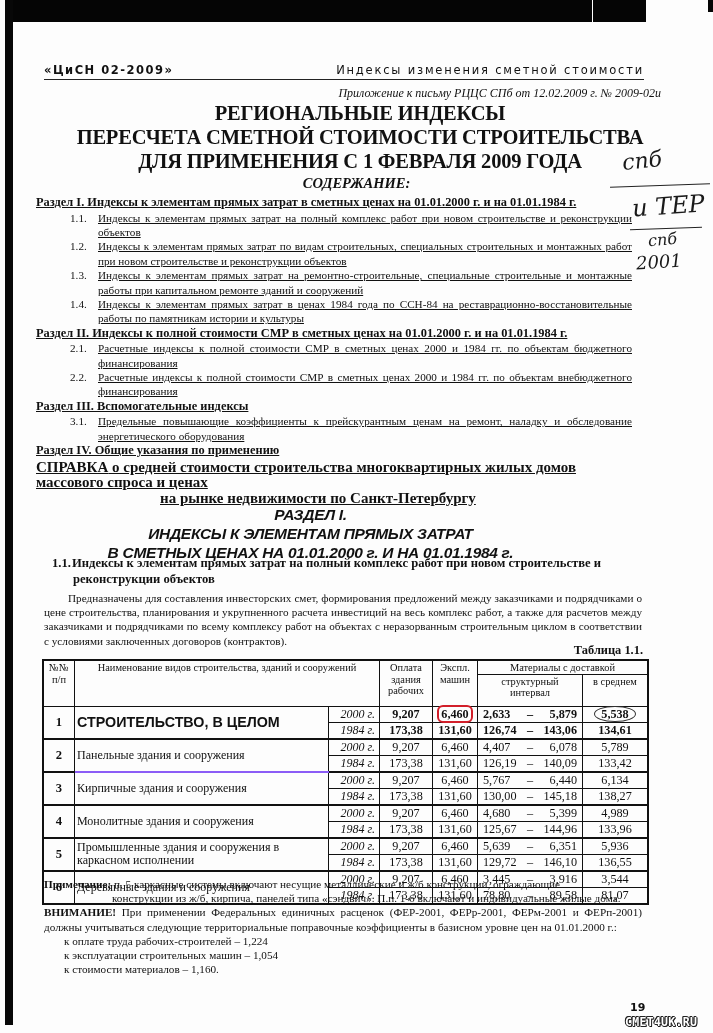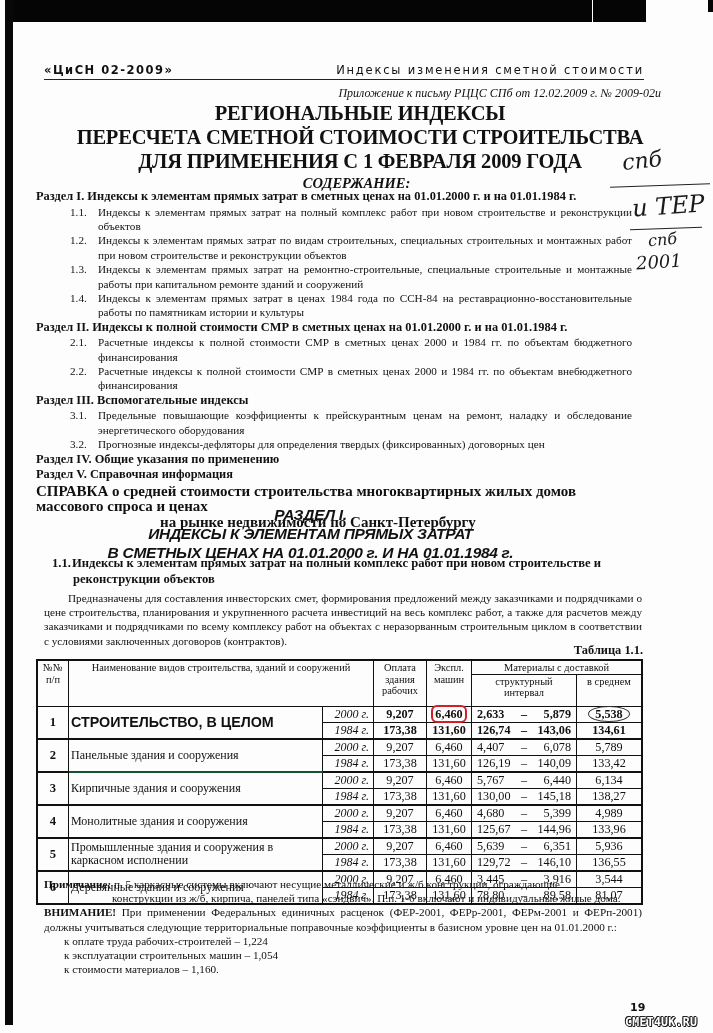--- a/index.html
+++ b/index.html
@@ -16,40 +16,40 @@
   .running-head { position: absolute; left: 44px; top: 63px; width: 600px; height: 16px; border-bottom: 1px solid #222; }
   .rh-left { position: absolute; left: 0; top: 0; font-family: "DejaVu Sans", sans-serif; font-size: 11.5px; font-weight: bold; letter-spacing: 1.5px; }
   .rh-right { position: absolute; right: 0; top: 0; font-family: "DejaVu Sans", sans-serif; font-size: 11.5px; letter-spacing: 1.8px; }
 
   .appendix { position: absolute; right: 52px; top: 86px; font-style: italic; font-size: 12px; margin-left: 44px; }
 
   .main-title { position: absolute; left: 60px; top: 101px; width: 600px; text-align: center; font-weight: bold; font-size: 20.5px; line-height: 24px; letter-spacing: -0.2px; }
 
   .toc-heading { position: absolute; left: 0; top: 175px; width: 713px; text-align: center; font-style: italic; font-weight: bold; font-size: 14.5px; }
 
-  .toc { position: absolute; left: 36px; top: 189px; width: 596px; font-size: 11.2px; line-height: 14.4px; }
+  .toc { position: absolute; left: 36px; top: 195px; width: 596px; font-size: 11.2px; line-height: 14.4px; text-decoration: underline; }
   .toc .sec { font-weight: bold; font-size: 12.4px; line-height: 15.5px; }
   .toc .item { position: relative; padding-left: 62px; text-align: justify; }
   .toc .item .num { position: absolute; left: 34px; top: 0; }
   .toc .spravka { font-weight: bold; font-size: 15px; line-height: 15.5px; margin-top: 1px; }
   .toc .spravka .lead { font-weight: bold; }
   .toc .spravka .indent { padding-left: 124px; display: block; }
 
   .sec-title { position: absolute; left: 0; top: 505px; width: 621px; text-align: center; font-family: "Liberation Sans", sans-serif; font-style: italic; font-weight: bold; font-size: 15.5px; line-height: 19px; letter-spacing: -0.3px; }
 
   .subsec { position: absolute; left: 52px; top: 556px; width: 590px; font-weight: bold; font-size: 12.6px; line-height: 15.5px; }
   .subsec .num { position: absolute; left: 0; top: 0; }
   .subsec .txt { display: block; text-indent: 20px; padding-left: 0; text-align: justify; }
   .subsec .txt2 { display: block; padding-left: 21px; }
 
   .para { position: absolute; left: 44px; top: 591px; width: 598px; font-size: 11.2px; line-height: 14.2px; text-align: justify; text-indent: 24px; }
 
   .table-caption { position: absolute; right: 70px; top: 643px; font-weight: bold; font-size: 12.4px; }
 
-  table.idx { position: absolute; left: 36px; top: 659px; width: 607px; border-collapse: collapse; font-size: 11.5px; }
+  table.idx { position: absolute; left: 42px; top: 659px; width: 607px; border-collapse: collapse; font-size: 11.5px; }
   table.idx td, table.idx th { border: 1px solid #111; padding: 0 2px; text-align: center; vertical-align: middle; }
   table.idx { border: 2px solid #111; }
   table.idx th { font-weight: normal; font-size: 10.4px; line-height: 11.5px; vertical-align: top; padding-top: 1px; }
   table.idx td { height: 15px; line-height: 14px; font-size: 12.2px; }
   table.idx td.n { font-weight: bold; font-size: 12.6px; width: 26px; }
   table.idx td.name { text-align: left; font-size: 12px; line-height: 13px; }
   table.idx td.name.big { font-weight: bold; font-size: 14.3px; font-family: "Liberation Sans", sans-serif; margin-top: 48px; }
   table.idx td.yr { font-style: italic; text-align: right; width: 44px; padding-right: 4px; font-size: 12px; }
   table.idx tr.bold td.v { font-weight: bold; }
   table.idx td.v1 { width: 48px; }
@@ -104,24 +104,22 @@
   <div class="item"><span class="num">1.2.</span><span>Индексы к элементам прямых затрат по видам строительных, специальных строительных и монтажных работ при новом строительстве и реконструкции объектов</span></div>
   <div class="item"><span class="num">1.3.</span><span>Индексы к элементам прямых затрат на ремонтно-строительные, специальные строительные и монтажные работы при капитальном ремонте зданий и сооружений</span></div>
   <div class="item"><span class="num">1.4.</span><span>Индексы к элементам прямых затрат в ценах 1984 года по ССН-84 на реставрационно-восстановительные работы по памятникам истории и культуры</span></div>
 
   <div class="sec">Раздел II. Индексы к полной стоимости СМР в сметных ценах на 01.01.2000 г. и на 01.01.1984 г.</div>
   <div class="item"><span class="num">2.1.</span><span>Расчетные индексы к полной стоимости СМР в сметных ценах 2000 и 1984 гг. по объектам бюджетного финансирования</span></div>
   <div class="item"><span class="num">2.2.</span><span>Расчетные индексы к полной стоимости СМР в сметных ценах 2000 и 1984 гг. по объектам внебюджетного финансирования</span></div>
 
   <div class="sec">Раздел III. Вспомогательные индексы</div>
   <div class="item"><span class="num">3.1.</span><span>Предельные повышающие коэффициенты к прейскурантным ценам на ремонт, наладку и обследование энергетического оборудования</span></div>
-  <div class="item"><span class="num">3.2.</span><span>Прогнозные индексы-дефляторы для определения твердых (фиксированных) договорных цен</span></div>
 
   <div class="sec">Раздел IV. Общие указания по применению</div>
-  <div class="sec">Раздел V. Справочная информация</div>
 
   <div class="spravka">
     <span class="lead">СПРАВКА</span><span> о средней стоимости строительства  многоквартирных жилых домов массового спроса и ценах</span>
     <span class="indent">на рынке недвижимости по Санкт-Петербургу</span>
   </div>
 </div>
 
 <div class="sec-title">
   <div>РАЗДЕЛ I.</div>
   <div>ИНДЕКСЫ К ЭЛЕМЕНТАМ ПРЯМЫХ ЗАТРАТ</div>
@@ -166,21 +164,21 @@
     <tr class="bold grp-end">
       <td class="yr">1984 г.</td>
       <td class="v">173,38</td>
       <td class="v">131,60</td>
       <td class="v rng"><span class="lo">126,74</span><span class="dash">–</span><span class="hi">143,06</span></td>
       <td class="v">134,61</td>
     </tr>
 
     <tr>
       <td rowspan="2" class="n" style="border-bottom:2px solid #111">2</td>
-      <td rowspan="2" class="name" style="border-bottom:2px solid #14532d">Панельные здания и сооружения</td>
+      <td rowspan="2" class="name" style="border-bottom:2px solid #8b5cf6">Панельные здания и сооружения</td>
       <td class="yr">2000 г.</td>
       <td>9,207</td>
       <td>6,460</td>
       <td class="rng"><span class="lo">4,407</span><span class="dash">–</span><span class="hi">6,078</span></td>
       <td>5,789</td>
     </tr>
     <tr class="grp-end">
       <td class="yr">1984 г.</td>
       <td>173,38</td>
       <td>131,60</td>

